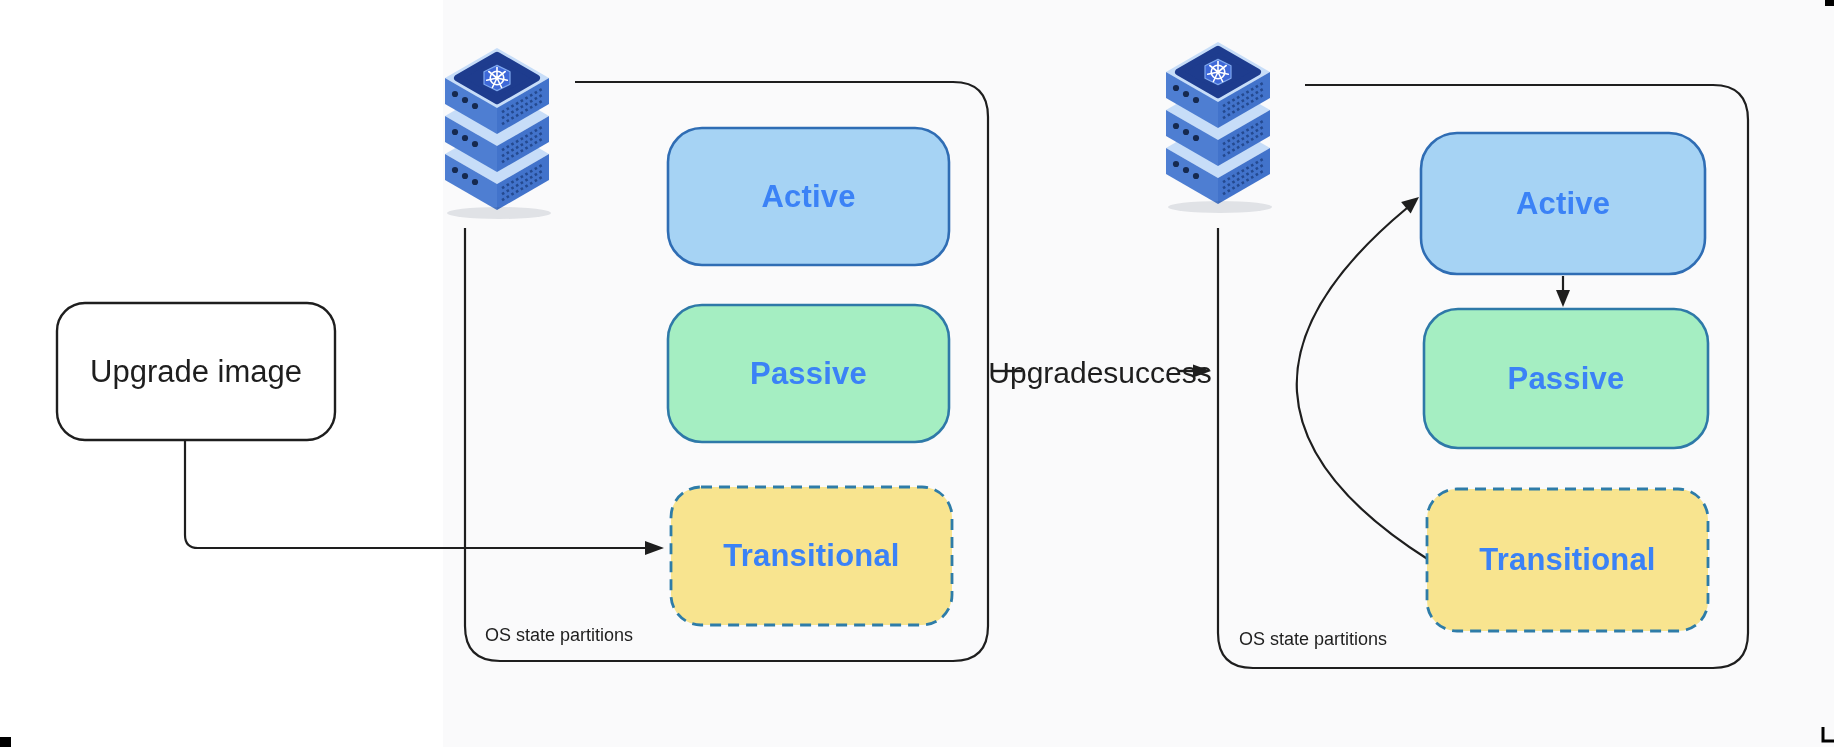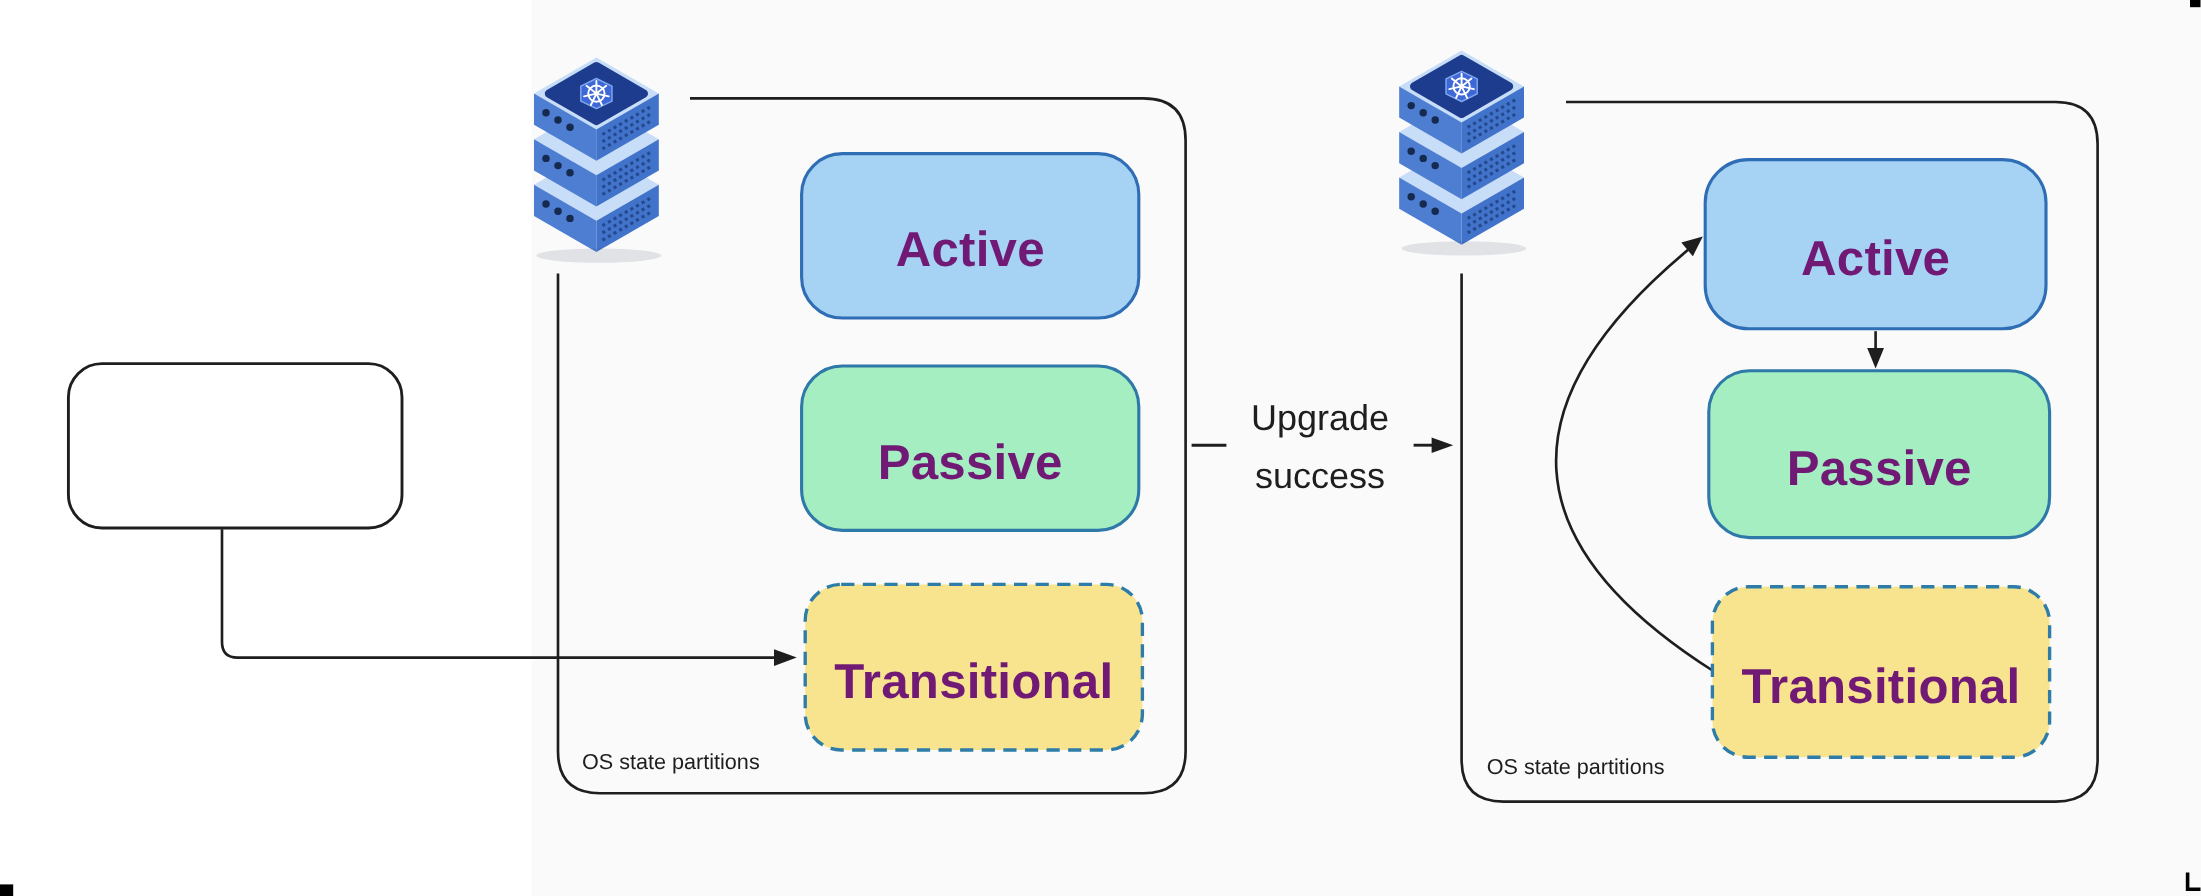--- a/index.html
+++ b/index.html
@@ -24,37 +24,35 @@
   }
   .lbl{
     position:absolute;
     display:flex;align-items:center;justify-content:center;
     text-align:center;
     color:#1F1F1F;
     white-space:nowrap;
   }
   .lbl.start{justify-content:flex-start;text-align:right;}
   .box-label{
-    font-size:41px;
+    font-size:31px;
     font-weight:600;
-    color:#701a75;
+    color:#3b82f6;
     letter-spacing:.2px;
-    margin-top:12px;
   }
   .source-label{
     font-size:31px;
     font-weight:500;
     color:#1E1E1E;
   }
   .mid-label{
     font-size:30px;
     font-weight:500;
     line-height:49px;
     color:#1E1E1E;
-    flex-direction:column;
   }
   .caption{
     font-size:18px;
     font-weight:400;
     color:#1E1E1E;
   }
 </style>
 </head>
 <body>
 
@@ -154,20 +152,21 @@
     <polygon points="1563,307 1556,290 1570,290" fill="#1E1E1E"></polygon>
 
     <use href="#k8s-server" transform="translate(427,48)"></use>
     <use href="#k8s-server" transform="translate(1148,42)"></use>
 
     <rect x="0" y="737" width="11" height="10" fill="#000000"></rect>
     <rect x="1825" y="0" width="9" height="6" fill="#000000"></rect>
     <path d="M1823 727 V741 H1834" fill="none" stroke="#000000" stroke-width="3"></path>
   </svg>
 
+  <div class="lbl source-label" style="left:57px;top:303px;width:278px;height:137px;">Upgrade image</div>
 
   <div class="lbl mid-label" style="left:1015px;top:325px;width:170px;height:95px;">
     <span>Upgrade</span>
     <span>success</span>
   </div>
 
   <div class="lbl box-label" style="left:668px;top:128px;width:281px;height:137px;">Active</div>
   <div class="lbl box-label" style="left:668px;top:305px;width:281px;height:137px;">Passive</div>
   <div class="lbl box-label" style="left:671px;top:487px;width:281px;height:138px;">Transitional</div>
   <div class="lbl caption start" style="left:485px;top:622px;width:230px;height:26px;">OS state partitions</div>

